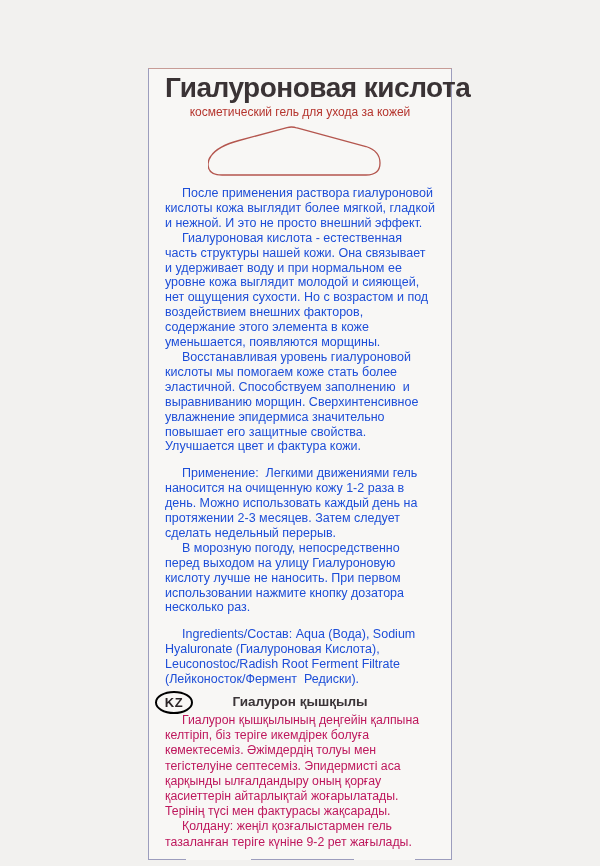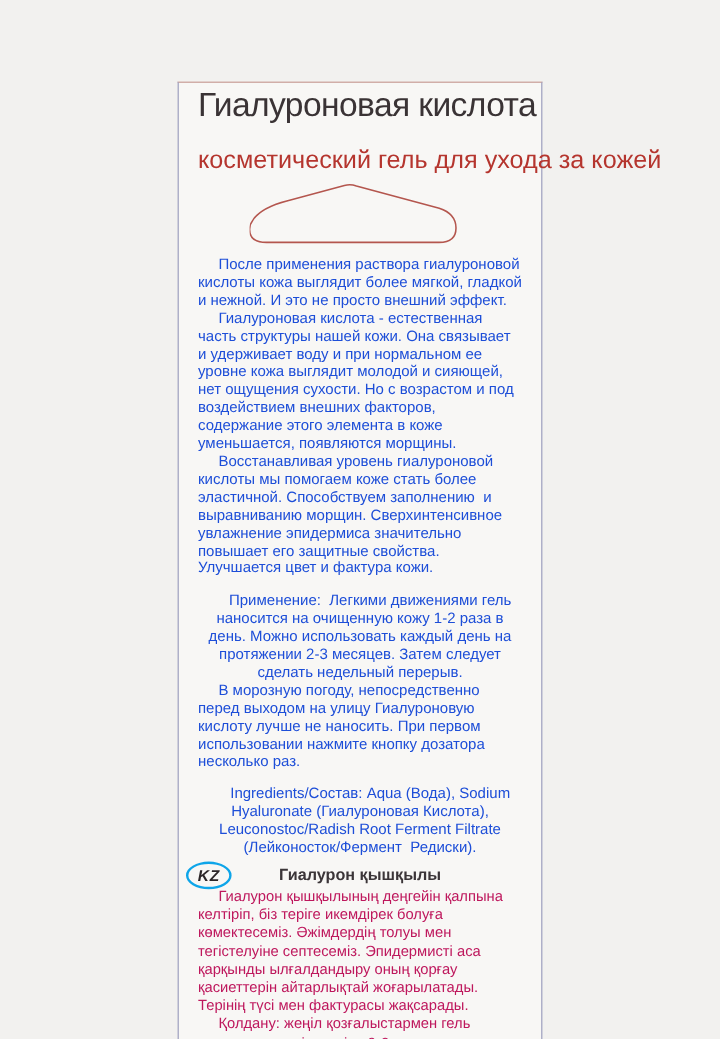--- a/index.html
+++ b/index.html
@@ -25,62 +25,62 @@
   .bseg {
     position:absolute; bottom:0; height:1px;
     background:#9c9dbd;
   }
   .bseg.s1 { left:0; width:37px; }
   .bseg.s2 { left:102px; width:103px; }
   .bseg.s3 { right:0; width:36px; }
 
   .title {
     margin:3px 0 0 0;
-    font-size:28px; font-weight:400;
+    font-size:28px; font-weight:700;
     letter-spacing:-0.5px;
     color:#3a3335;
     text-align:center;
     white-space:nowrap;
   }
   .subtitle {
-    margin-top:18px;
-    font-size:21px;
+    margin-top:1px;
+    font-size:12px;
     color:#b5352e;
     text-align:center;
     white-space:nowrap;
   }
   .slot-wrap {
     width:174px; height:52px;
     margin:6px auto 0 auto;
     position:relative; left:-5px;
   }
   .body { margin-top:9px; }
   .body p {
     margin:0;
     font-size:12.5px;
     line-height:14.9px;
     color:#1d4ed8;
     text-indent:17px;
     white-space:pre-wrap;
     text-align:left;
   }
-  .body p.gap-before { margin-top:12px;text-align:center; }
+  .body p.gap-before { margin-top:12px; }
 
   .kz-row {
     position:relative;
     margin-top:4px;
     height:22px;
   }
   .kz-badge {
     position:absolute; left:-10px; top:0;
     width:34px; height:19px;
-    border:2px solid #0ea5e9;
+    border:2px solid #000000;
     border-radius:50%;
     display:flex; align-items:center; justify-content:center;
-    font-weight:bold; font-style:italic;
+    font-weight:bold; 
     font-size:13px; color:#2b2527;
     letter-spacing:0.5px;
     background:transparent;
   }
   .kz-heading {
     text-align:center;
     font-weight:bold; 
     font-size:13.5px; color:#3b3538;
     line-height:22px;
   }

